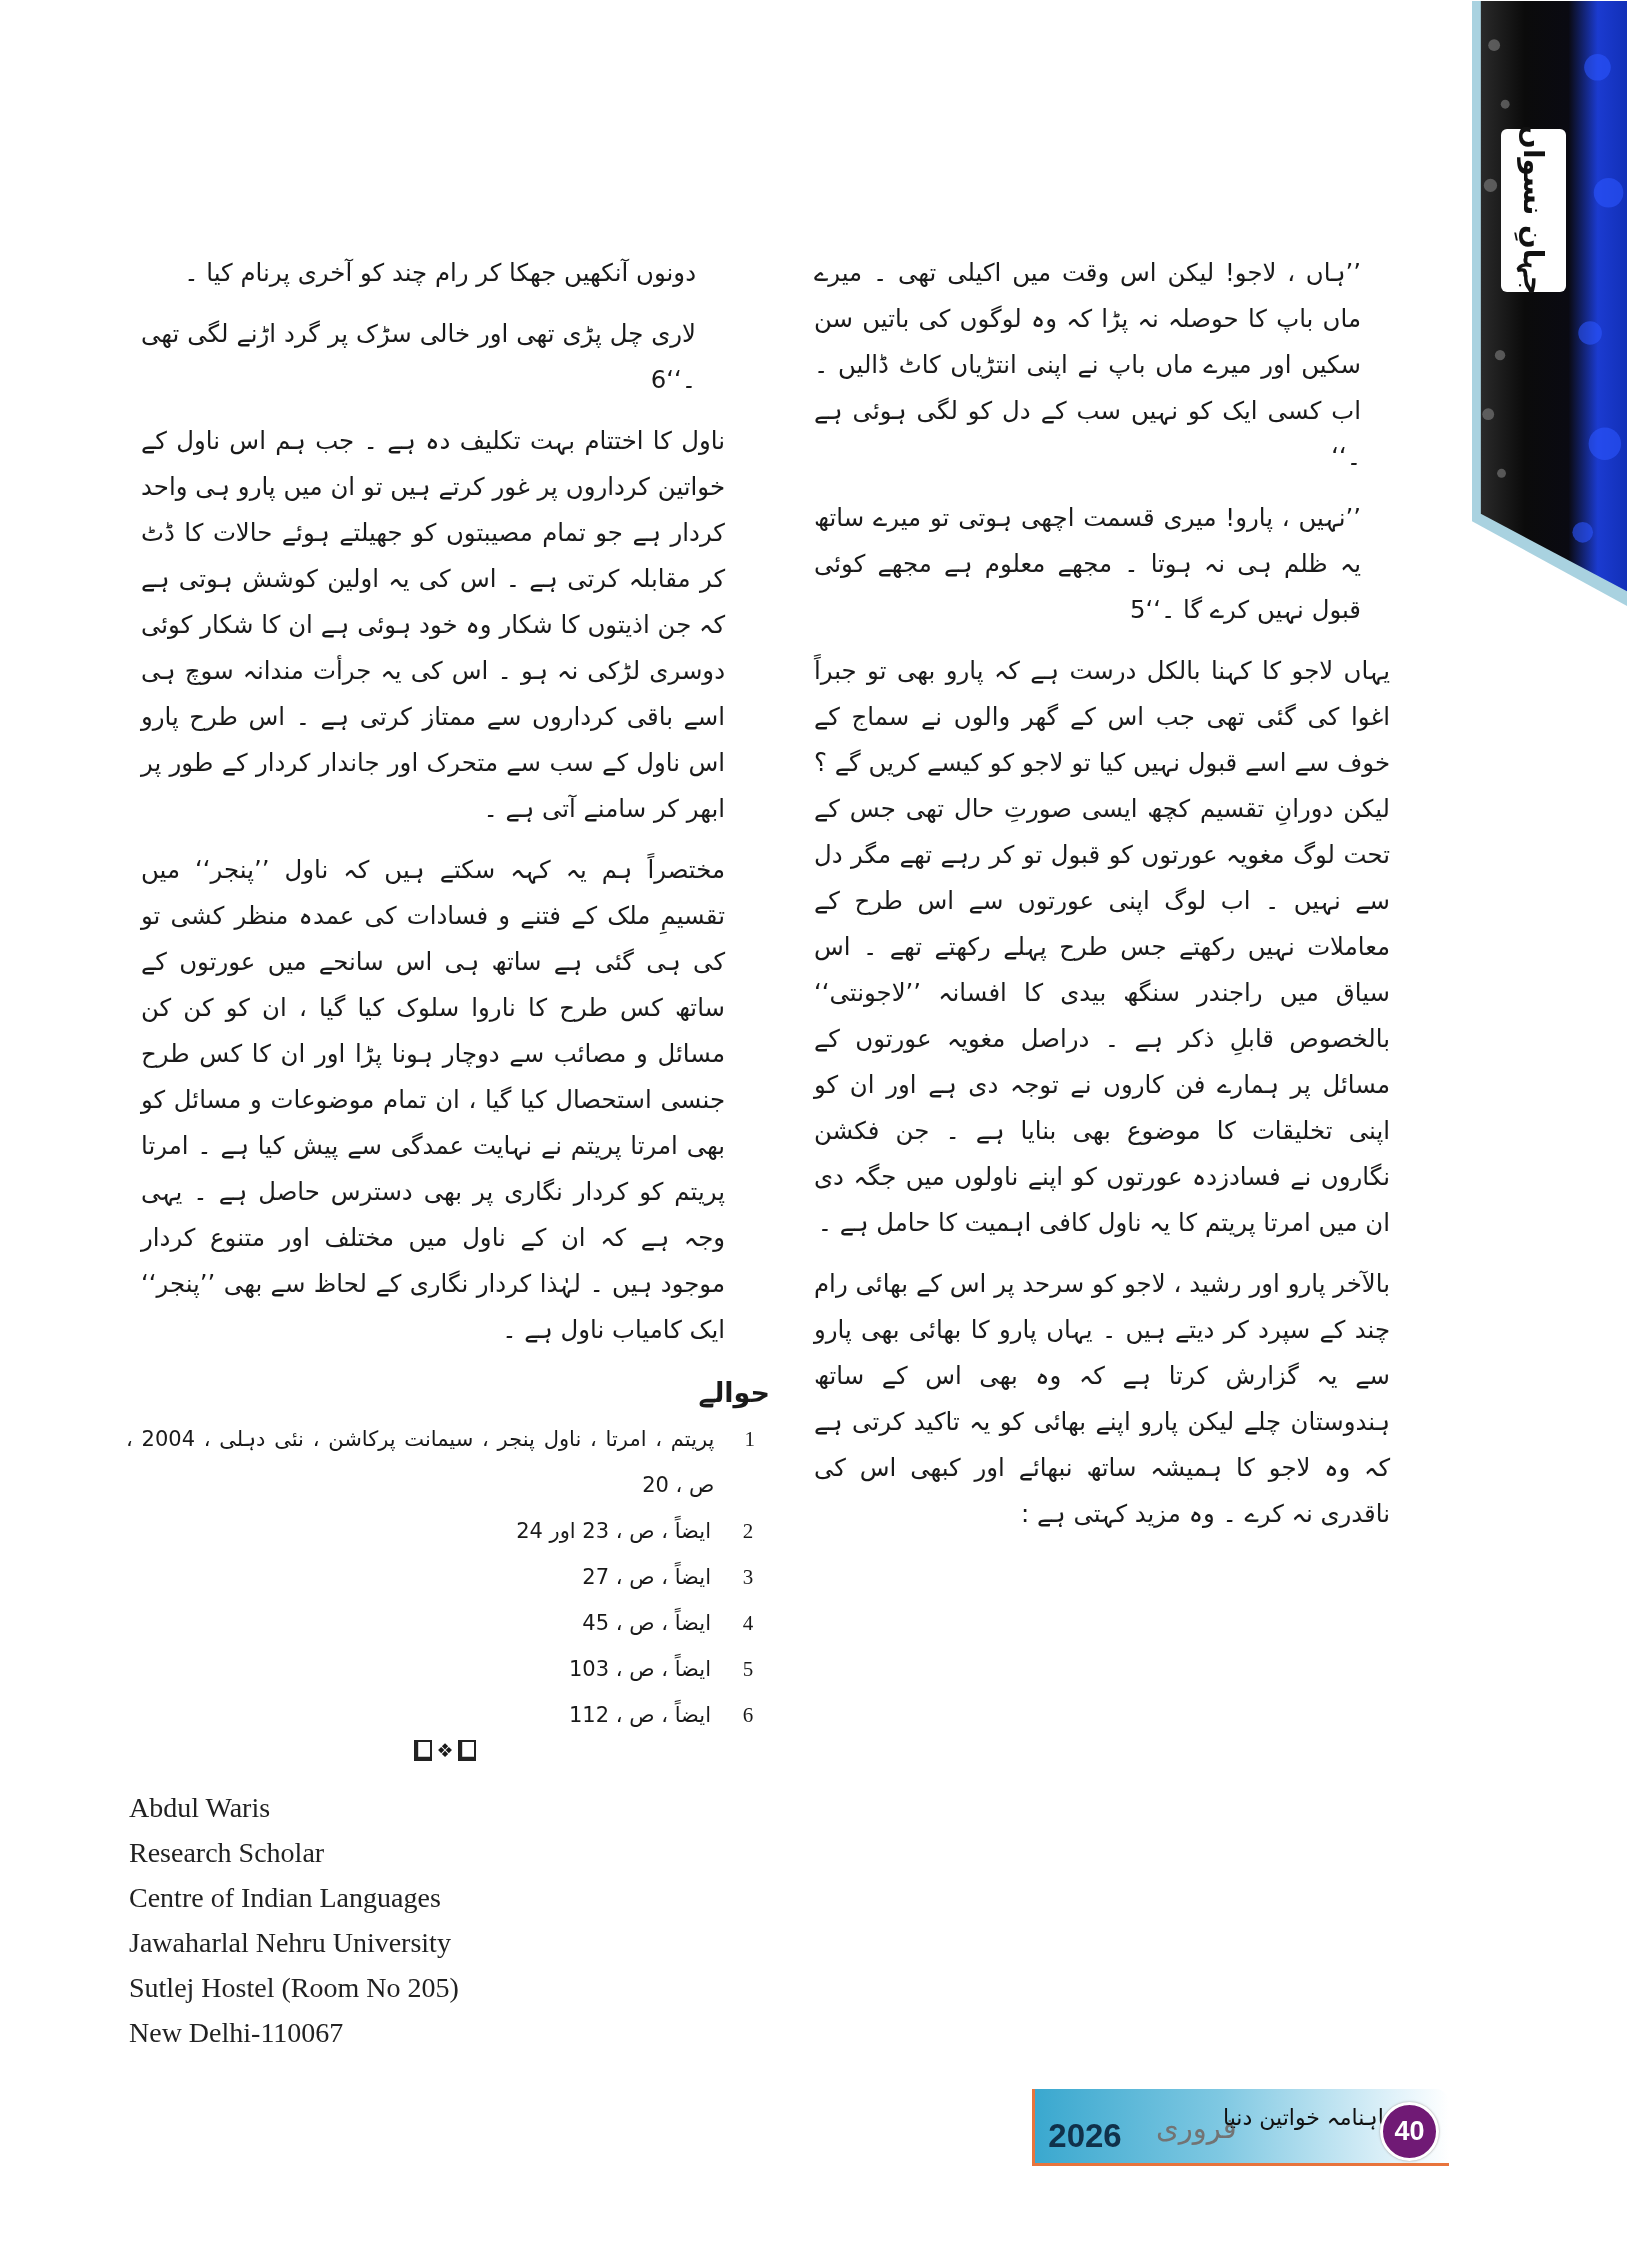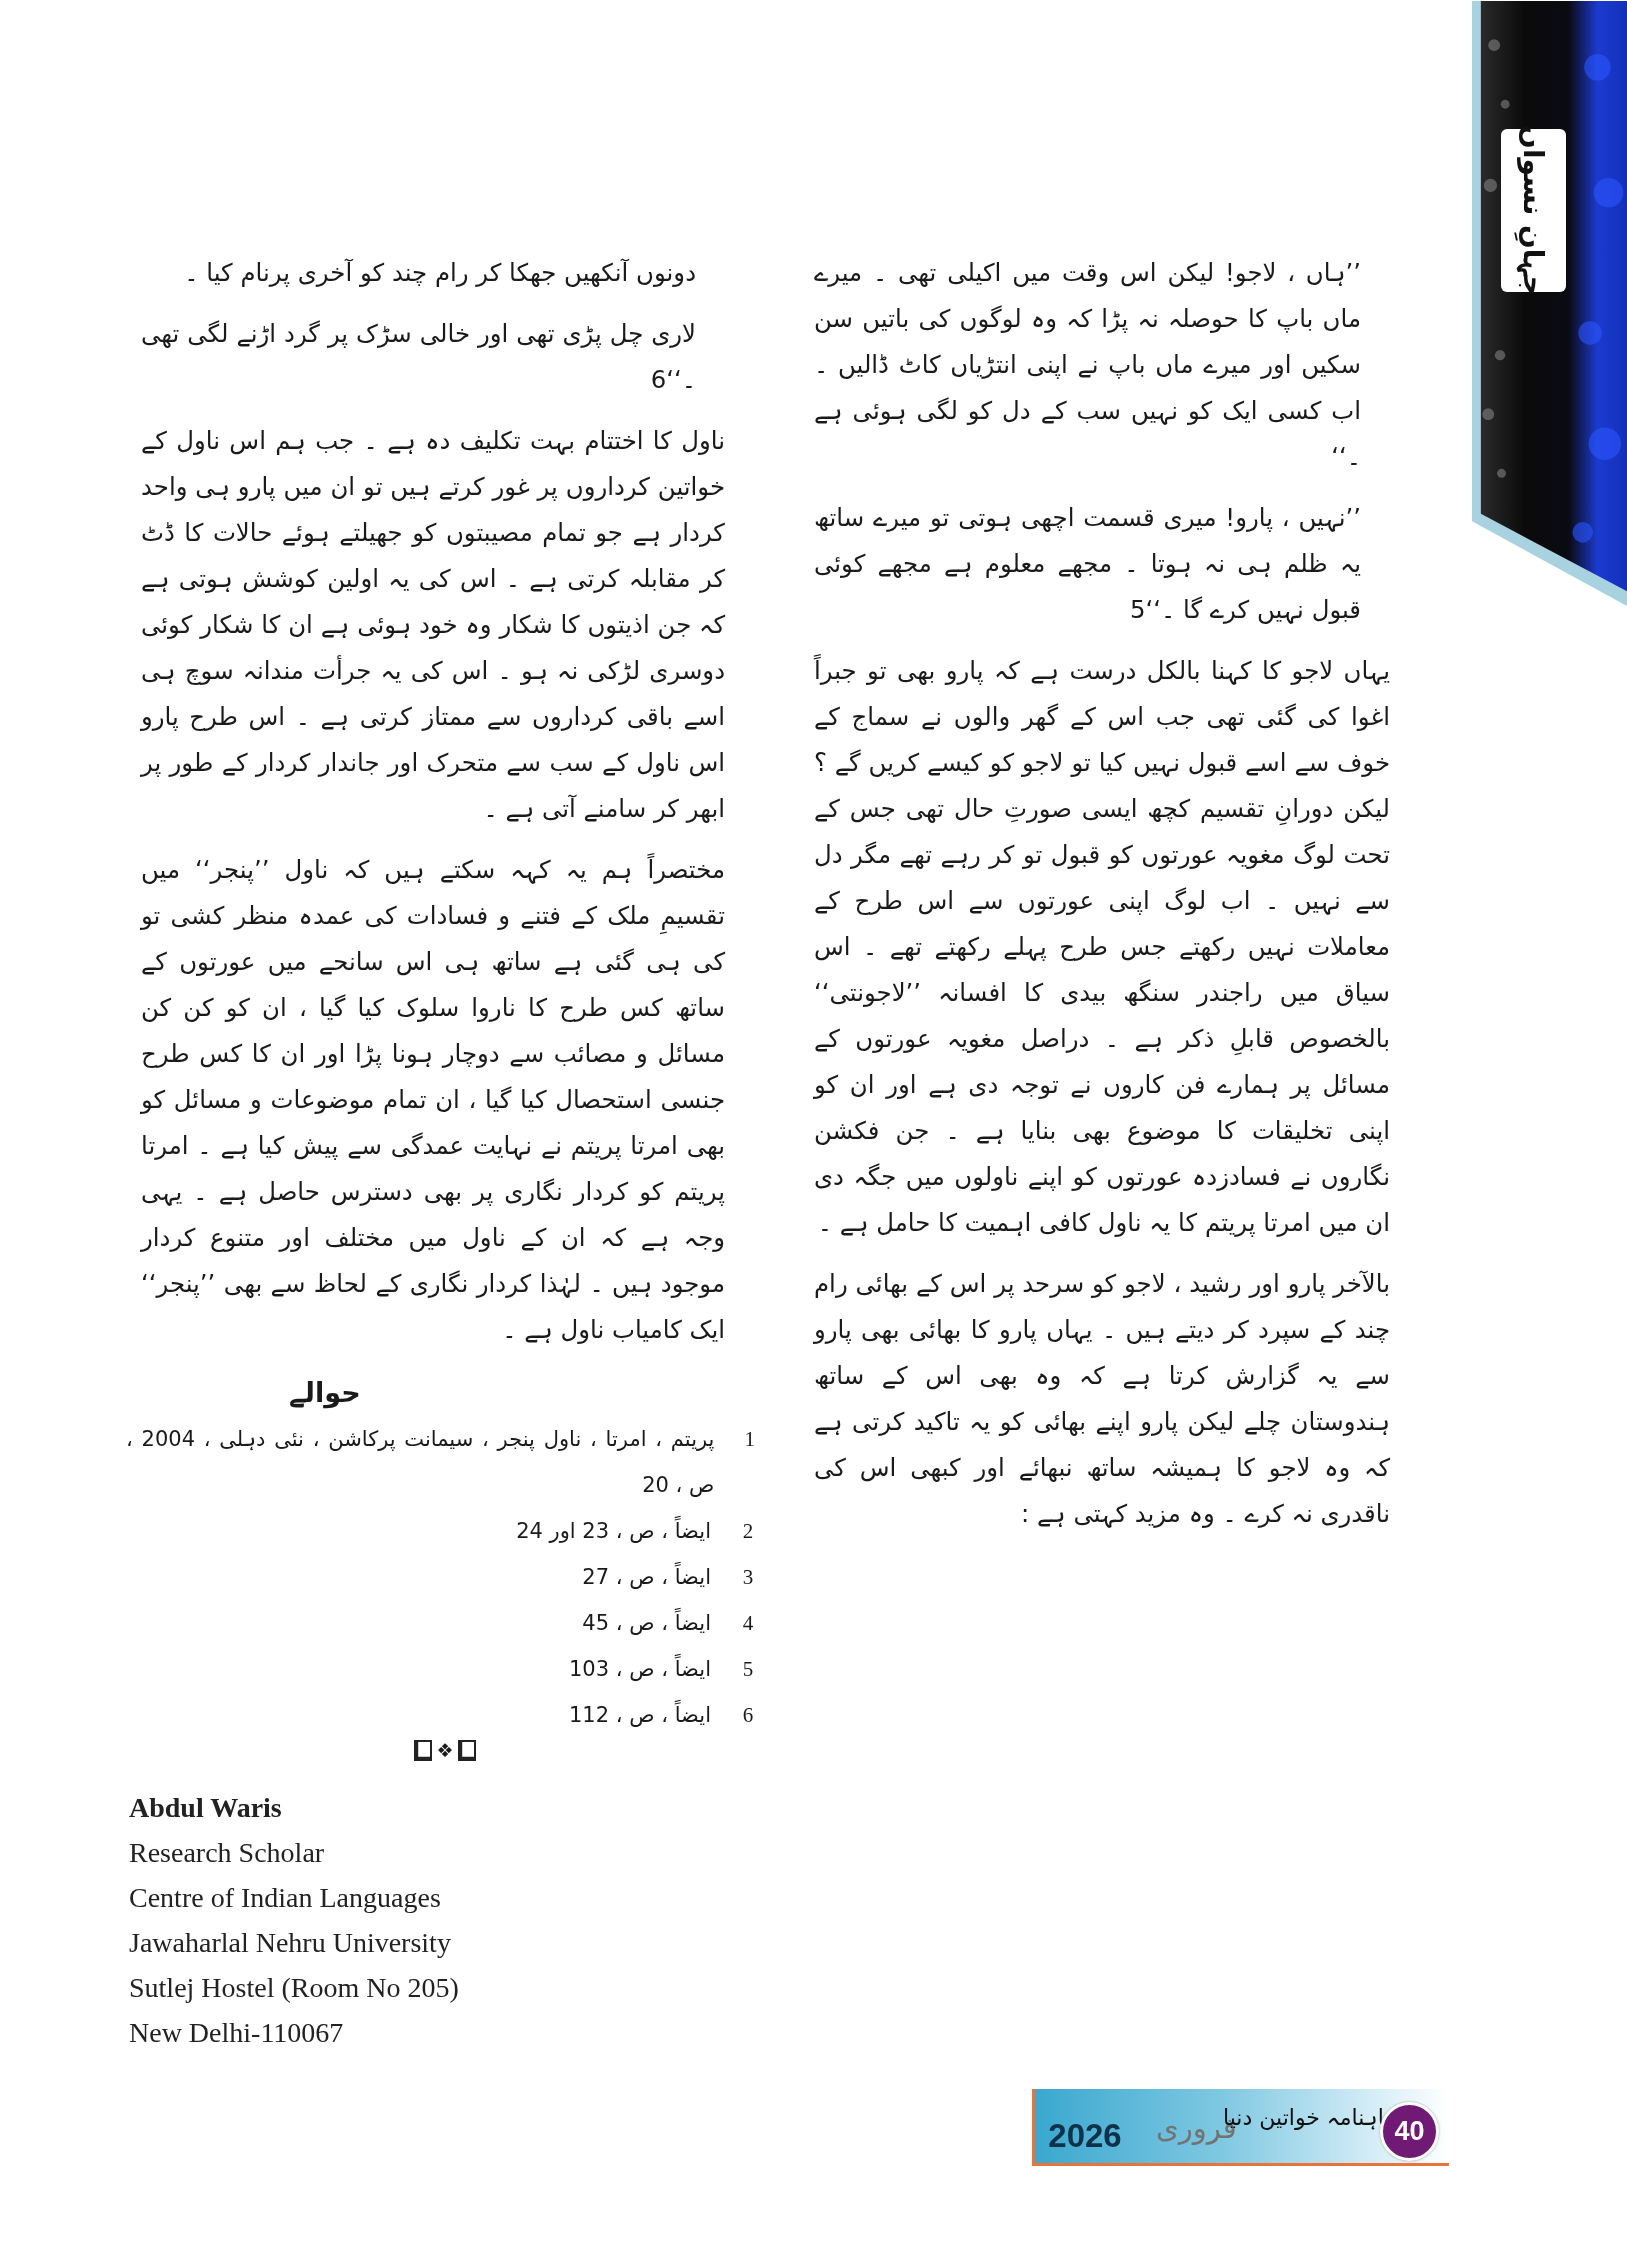--- a/index.html
+++ b/index.html
@@ -25,37 +25,37 @@
       position: absolute; direction: rtl; text-align: justify;
       font-family: "DejaVu Sans", sans-serif;
       font-size: 24.4px; line-height: 46px;
     }
     .col-right { left: 799px; top: 235px; width: 636px; }
     .col-left { left: 126px; top: 235px; width: 644px; }
     .col p { margin: 15px; text-align-last: right; }
     .indent { padding-right: 30px; }
     .quote { padding-right: 59px; }
     .refs-title {
-      direction: rtl; text-align: left; font-weight: bold; font-size: 27px;
+      direction: rtl; text-align: right; font-weight: bold; font-size: 27px;
       padding-left: 163px; margin-top: 17px;
     }
     .refs { list-style: none; margin: 0; padding: 0; font-size: 21px; line-height: 46px; }
     .refs li { display: flex; direction: rtl; }
     .refs .num { width: 44px; text-align: center; font-family: "Liberation Serif", serif; }
     .refs .txt { padding-right: 15px; }
     .ornament {
       position: absolute; left: 414px; top: 1740px; display: flex; gap: 4.4px; align-items: center;
     }
     .ornament .box { width: 18px; height: 21px; border: 2.2px solid #222; box-shadow: 2.2px -2.2px 0 #222 inset; box-sizing: border-box; }
     .ornament .dots { font-size: 19px; line-height: 1; }
     .author {
       position: absolute; left: 129px; top: 1785px;
       font-family: "Liberation Serif", serif; font-size: 28px; line-height: 45px; color: #222;
     }
-    .author .name { font-weight: bold; }
+    .author .name { font-weight: normal; }
     .footer {
       position: absolute; left: 1032px; top: 2083px; width: 418px; height: 83px;
     }
     .footer-bar {
       position: absolute; left: 0; top: 6px; width: 414px; height: 74px;
       background: linear-gradient(90deg, #3aa8cf 0%, #7fc8e2 45%, #e8f5fb 90%, #ffffff 100%);
       border-bottom: 3.7px solid #e8743c; border-left: 3px solid #e8743c;
       border-radius: 0 13.3px 0 0;
     }
     .footer-year {

